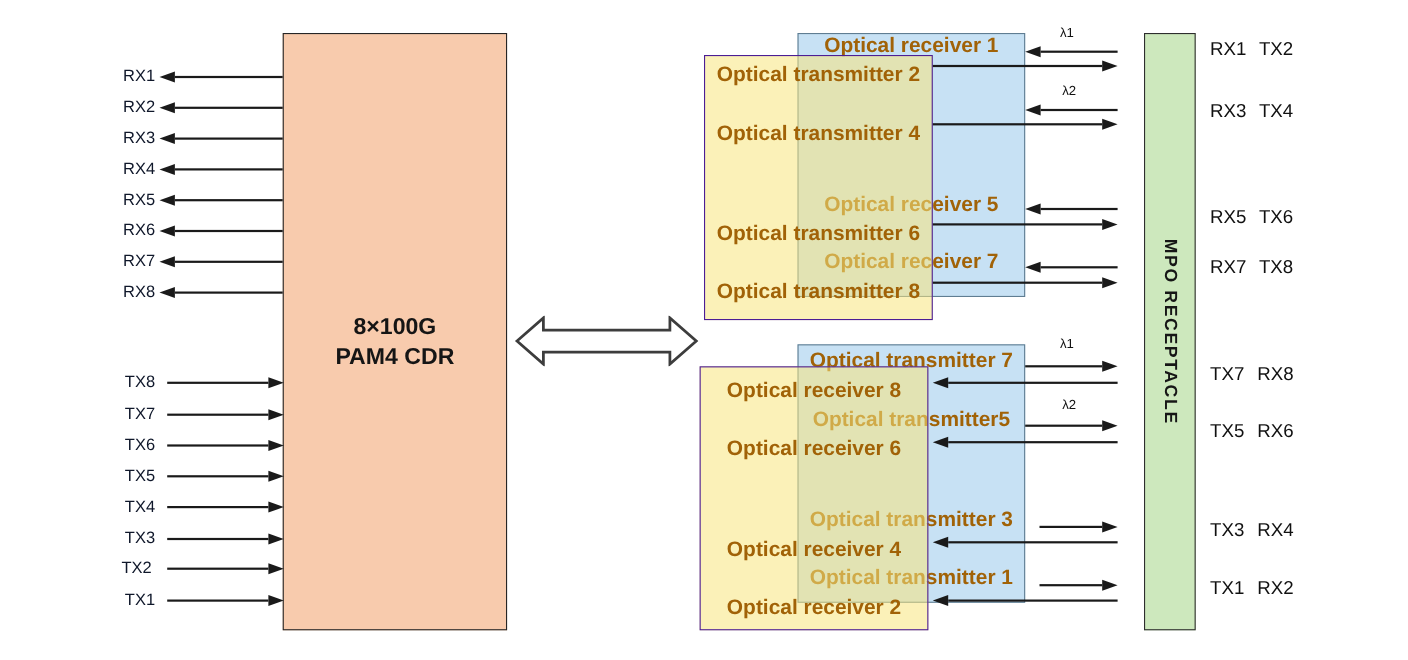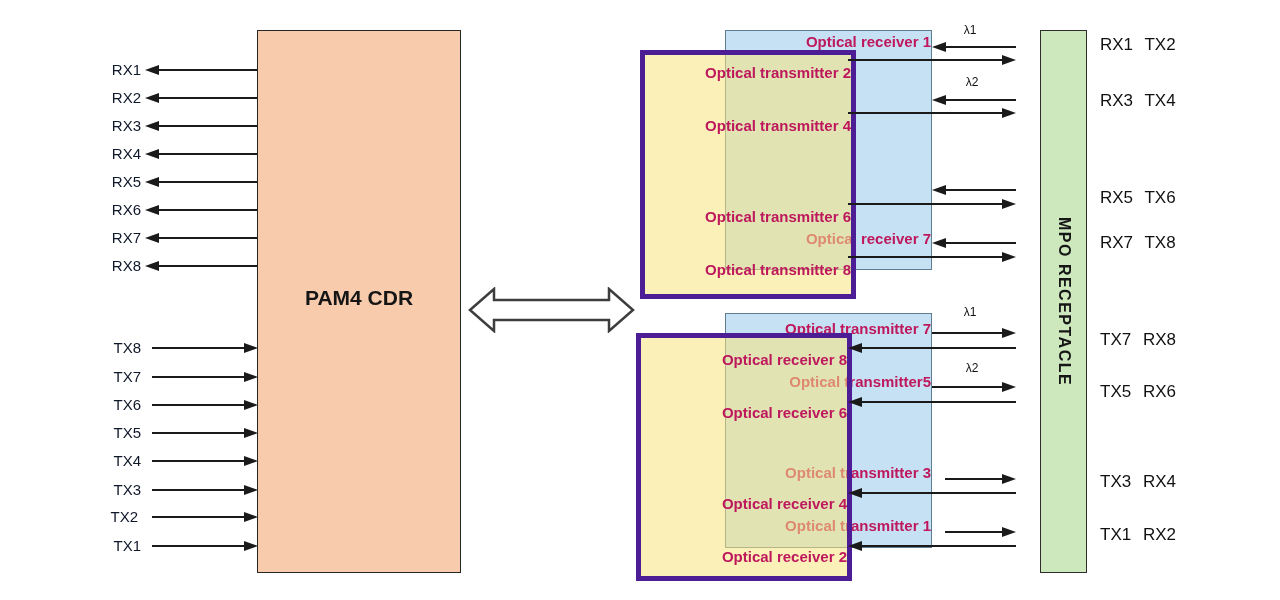--- a/index.html
+++ b/index.html
@@ -5,23 +5,23 @@
   html,body{margin:0;padding:0;background:#ffffff;}
   .canvas{position:relative;width:1280px;height:600px;background:#ffffff;overflow:hidden;
           font-family:"Liberation Sans", sans-serif;color:#111;}
   .abs{position:absolute;}
   
   .cdr{left:257px;top:30px;width:202px;height:541px;background:#F8CBAD;border:1.5px solid #262626;}
   .cdr-title{position:absolute;left:0;right:0;top:253px;text-align:center;
              font-size:21px;font-weight:700;line-height:27px;color:#151515;}
   .blk{position:absolute;}
   .blk-blue{background:#C7E1F4;border:1px solid #5f7d92;}
-  .blk-yellow{background:rgba(247,229,126,0.55);border:5px solid #4c1d95;}
-  .row{position:absolute;left:0;right:0;text-align:right;font-size:15px;font-weight:700;
-       line-height:20px;color:#be185d;white-space:nowrap;}
+  .blk-yellow{background:rgba(247,229,126,0.55);border:1px solid #4c1d95;}
+  .row{position:absolute;left:0;right:0;text-align:center;font-size:19px;font-weight:700;
+       line-height:20px;color:#a16207;white-space:nowrap;}
   .mpo{left:1040px;top:30px;width:45px;height:541px;background:#CDE8BD;border:1.5px solid #2e2e2e;
        display:flex;align-items:center;justify-content:center;}
   .mpo-text{writing-mode:vertical-rl;text-orientation:mixed;font-size:16px;font-weight:700;
             letter-spacing:1.5px;color:#161616;white-space:nowrap;}
   
   .lbl{position:absolute;font-size:15px;line-height:20px;color:#0f172a;white-space:nowrap;}
   .lbl-r{text-align:right;}
   .port{position:absolute;left:1100px;width:94px;font-size:17px;line-height:20px;color:#111;
         word-spacing:7px;white-space:nowrap;}
   .lam{position:absolute;width:40px;text-align:center;font-size:12px;line-height:20px;color:#111;}
@@ -32,20 +32,21 @@
   .tri-r{position:absolute;width:0;height:0;border-top:5px solid transparent;
          border-bottom:5px solid transparent;border-left:14px solid #1a1a1a;}
 </style>
 </head>
 <body>
 
 <div class="canvas">
 
   <div class="abs cdr">
     <div class="cdr-title">
+      <div>8×100G</div>
       <div>PAM4 CDR</div>
     </div>
   </div>
 
   <div class="lbl lbl-r" style="left:96px;top:60px;width:45px">RX1</div>
   <div class="lbl lbl-r" style="left:96px;top:88px;width:45px">RX2</div>
   <div class="lbl lbl-r" style="left:96px;top:116px;width:45px">RX3</div>
   <div class="lbl lbl-r" style="left:96px;top:144px;width:45px">RX4</div>
   <div class="lbl lbl-r" style="left:96px;top:172px;width:45px">RX5</div>
   <div class="lbl lbl-r" style="left:96px;top:200px;width:45px">RX6</div>
@@ -94,20 +95,21 @@
     <div class="tri-r" style="left:244px;top:512px"></div>
   <div class="hline" style="left:152px;top:545px;width:92px"></div>
     <div class="tri-r" style="left:244px;top:541px"></div>
 
   <svg class="abs" style="left:468px;top:287px" width="167" height="46" viewBox="0 0 167 46">
     <path d="M2,23 L26,2 L26,13 L141,13 L141,2 L165,23 L141,44 L141,33 L26,33 L26,44 Z" fill="#ffffff" stroke="#3d3d3d" stroke-width="2.5" stroke-linejoin="miter"></path>
   </svg>
 
   <div class="blk blk-blue" style="left:725px;top:30px;width:205px;height:238px">
     <div class="row" style="top:1px">Optical receiver 1</div>
+    <div class="row" style="top:146px">Optical receiver 5</div>
     <div class="row" style="top:198px">Optical receiver 7</div>
   </div>
   <div class="blk blk-yellow" style="left:640px;top:50px;width:206px;height:239px">
     <div class="row" style="top:8px">Optical transmitter 2</div>
     <div class="row" style="top:61px">Optical transmitter 4</div>
     <div class="row" style="top:152px">Optical transmitter 6</div>
     <div class="row" style="top:205px">Optical transmitter 8</div>
   </div>
 
   <div class="tri-l" style="left:932px;top:42px"></div>

